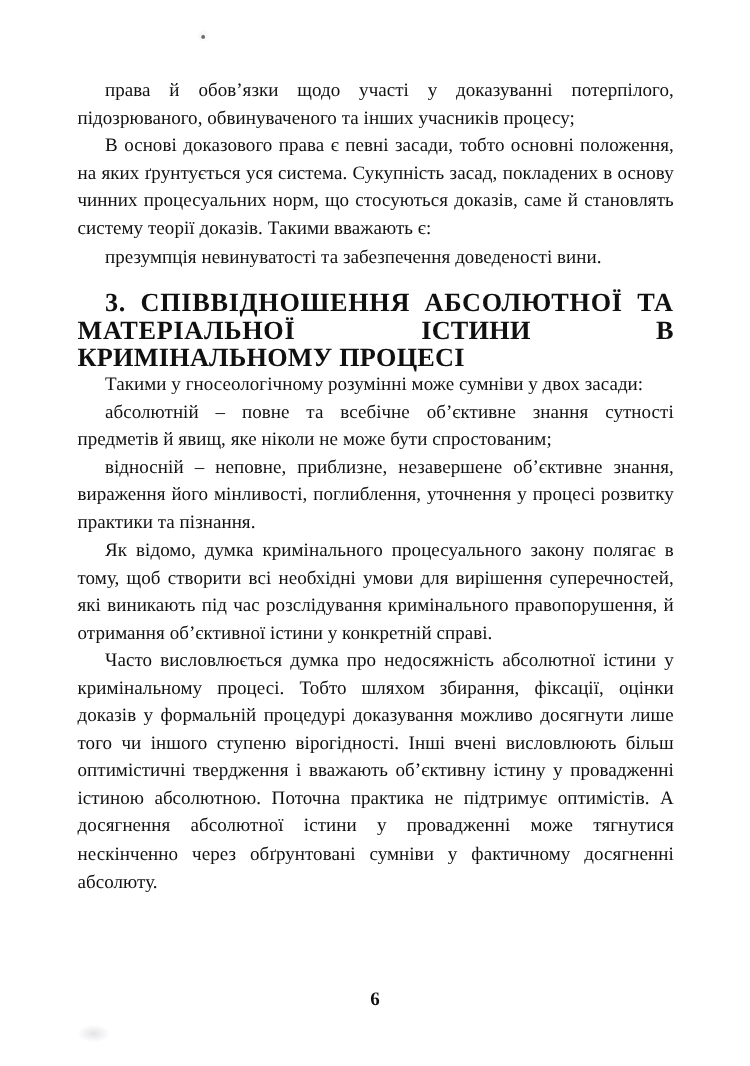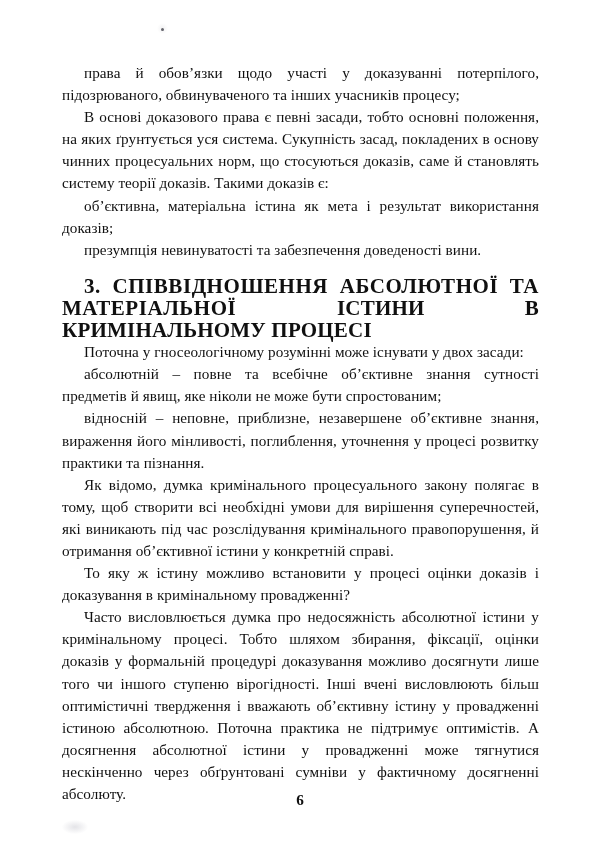--- a/index.html
+++ b/index.html
@@ -107,36 +107,34 @@
 
 <div class="page">
 
   <div class="speck-top-halo"></div>
   <div class="speck-top"></div>
 
   <div class="text-block">
 
     <div>
         <p class="indent"><span>права й обов’язки щодо участі у доказуванні потерпілого, підозрюваного, обвинуваченого та інших учасників процесу;</span></p>
-        <p class="indent"><span class="b">В основі доказового права є певні засади</span><span>, тобто основні положення, на яких ґрунтується уся система. Сукупність засад, покладених в основу чинних процесуальних норм, що стосуються доказів, саме й становлять систему теорії доказів. Такими </span><span class="b">доказів є:</span></p>
-        <p class="indent"><span>об’єктивна, матеріальна істина як мета і результат використання доказів;</span></p>
+        <p class="indent"><span class="b">В основі доказового права є певні засади</span><span>, тобто основні положення, на яких ґрунтується уся система. Сукупність засад, покладених в основу чинних процесуальних норм, що стосуються доказів, саме й становлять систему теорії доказів. Такими </span><span class="b">вважають є:</span></p>
         <p class="indent"><span>презумпція невинуватості та забезпечення доведеності вини.</span></p>
       </div>
 
     <h2 class="section-heading">
       <span class="hd-line1">3. СПІВВІДНОШЕННЯ АБСОЛЮТНОЇ ТА МАТЕРІАЛЬНОЇ</span>
       <span class="hd-line2">ІСТИНИ В КРИМІНАЛЬНОМУ ПРОЦЕСІ</span>
     </h2>
 
     <div>
-        <p class="indent"><span class="b">Поточна</span><span> у гносеологічному розумінні може існувати у </span><span class="b">двох засади:</span></p>
+        <p class="indent"><span class="b">Такими</span><span> у гносеологічному розумінні може сумніви у </span><span class="b">двох засади:</span></p>
         <p class="indent"><span class="b">абсолютній</span><span> – повне та всебічне об’єктивне знання сутності предметів й явищ, яке ніколи не може бути спростованим;</span></p>
         <p class="indent"><span class="b">відносній</span><span> – неповне, приблизне, незавершене об’єктивне знання, вираження його мінливості, поглиблення, уточнення у процесі розвитку практики та пізнання.</span></p>
         <p class="indent"><span>Як відомо, думка </span><span class="b">кримінального процесуального закону</span><span> полягає в тому, щоб створити всі необхідні умови для вирішення суперечностей, які виникають під час розслідування кримінального правопорушення, й отримання об’єктивної істини у конкретній справі.</span></p>
-        <p class="indent"><span class="b">То яку ж істину можливо встановити у процесі оцінки доказів і доказування в кримінальному провадженні?</span></p>
         <p class="indent"><span>Часто висловлюється думка про </span><span class="b">недосяжність абсолютної істини у кримінальному процесі</span><span>. Тобто шляхом збирання, фіксації, оцінки доказів у формальній процедурі доказування можливо досягнути лише того чи іншого ступеню вірогідності. Інші вчені висловлюють більш оптимістичні твердження і вважають об’єктивну істину у провадженні істиною абсолютною. Поточна практика не підтримує оптимістів. А досягнення абсолютної істини у провадженні може тягнутися нескінченно через обґрунтовані сумніви у фактичному досягненні абсолюту.</span></p>
       </div>
 
   </div>
 
   <div class="smudge-bottom"></div>
 
   <div class="page-number">6</div>
 
 </div>

